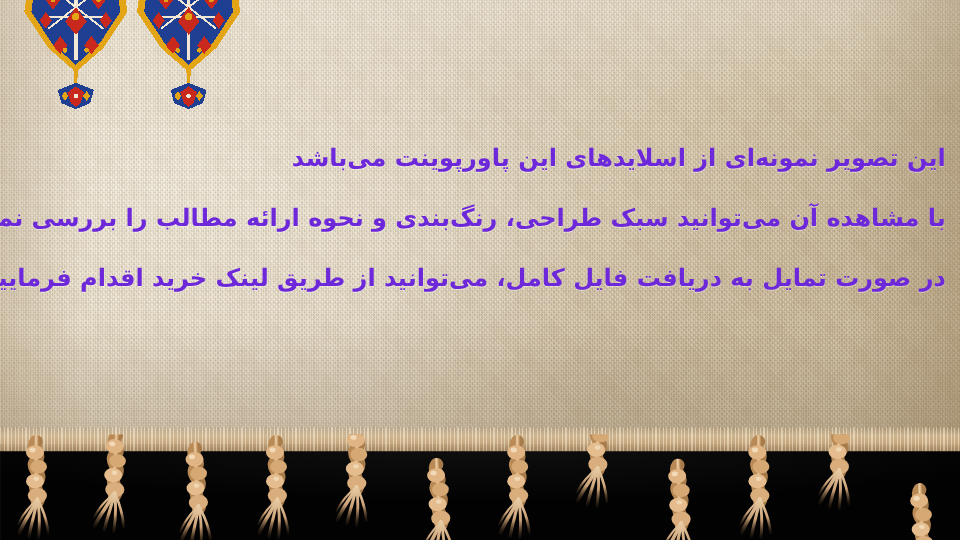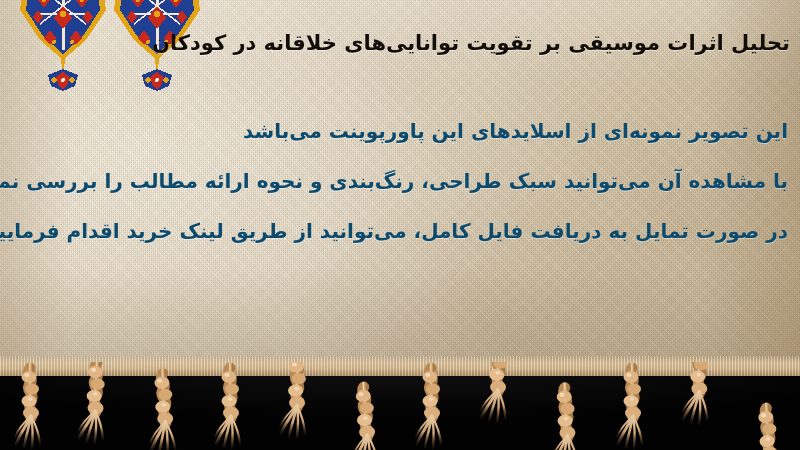--- a/index.html
+++ b/index.html
@@ -102,21 +102,21 @@
     position: absolute;
     top: 112px;
     right: 12px;
     left: 60px;
     text-align: right;
     direction: rtl;
   }
   .body-line {
     font-size: 20px;
     font-weight: bold;
-    color: #0c4a6e;
+    color: #6d28d9;
     line-height: 38px;
     white-space: nowrap;
     text-shadow: 0 1px 0 rgba(255,255,255,0.40);
   }
   .body-line.spaced { margin-top: 12px; }
 
   
   .black-band {
     position: absolute;
     left: 0;
@@ -237,21 +237,20 @@
         <path d="M47 92 L51 92 L50 104 L48 104 Z" fill="#e3a416"></path>
         <path d="M49 103 L64 109 L61 120 L49 125 L37 120 L34 109 Z" fill="#1f3f93"></path>
         <path d="M49 106 l7 5 l-3 9 l-4 3 l-4 -3 l-3 -9 Z" fill="#c9281d"></path>
         <path d="M40 110 l3 4 l-3 4 l-3 -4 Z" fill="#e3a416"></path>
         <path d="M58 110 l3 4 l-3 4 l-3 -4 Z" fill="#e3a416"></path>
         <circle cx="49" cy="114" r="2" fill="#f2e7d2"></circle>
       </g>
     </svg>
   </div>
 
-  <div class="title">تحلیل اثرات موسیقی بر تقویت توانایی‌های خلاقانه در کودکان</div>
 
   <div class="body-block">
     <div class="body-line">این تصویر نمونه‌ای از اسلایدهای این پاورپوینت می‌باشد</div>
     <div class="body-line spaced">با مشاهده آن می‌توانید سبک طراحی، رنگ‌بندی و نحوه ارائه مطالب را بررسی نمایید</div>
     <div class="body-line spaced">در صورت تمایل به دریافت فایل کامل، می‌توانید از طریق لینک خرید اقدام فرمایید</div>
   </div>
 
   <div class="black-band"></div>
   <div class="carpet-edge"></div>
 

